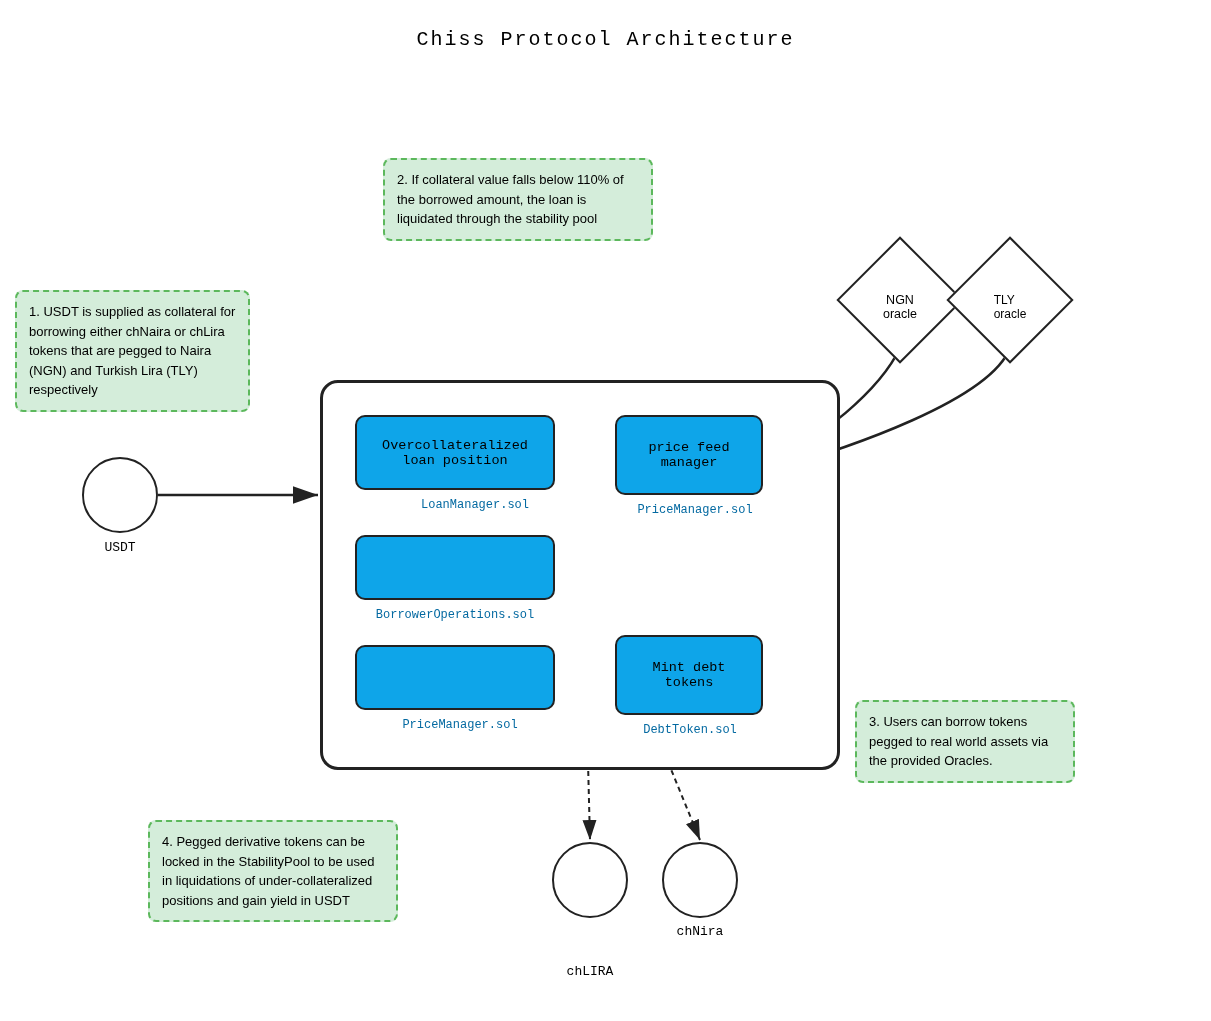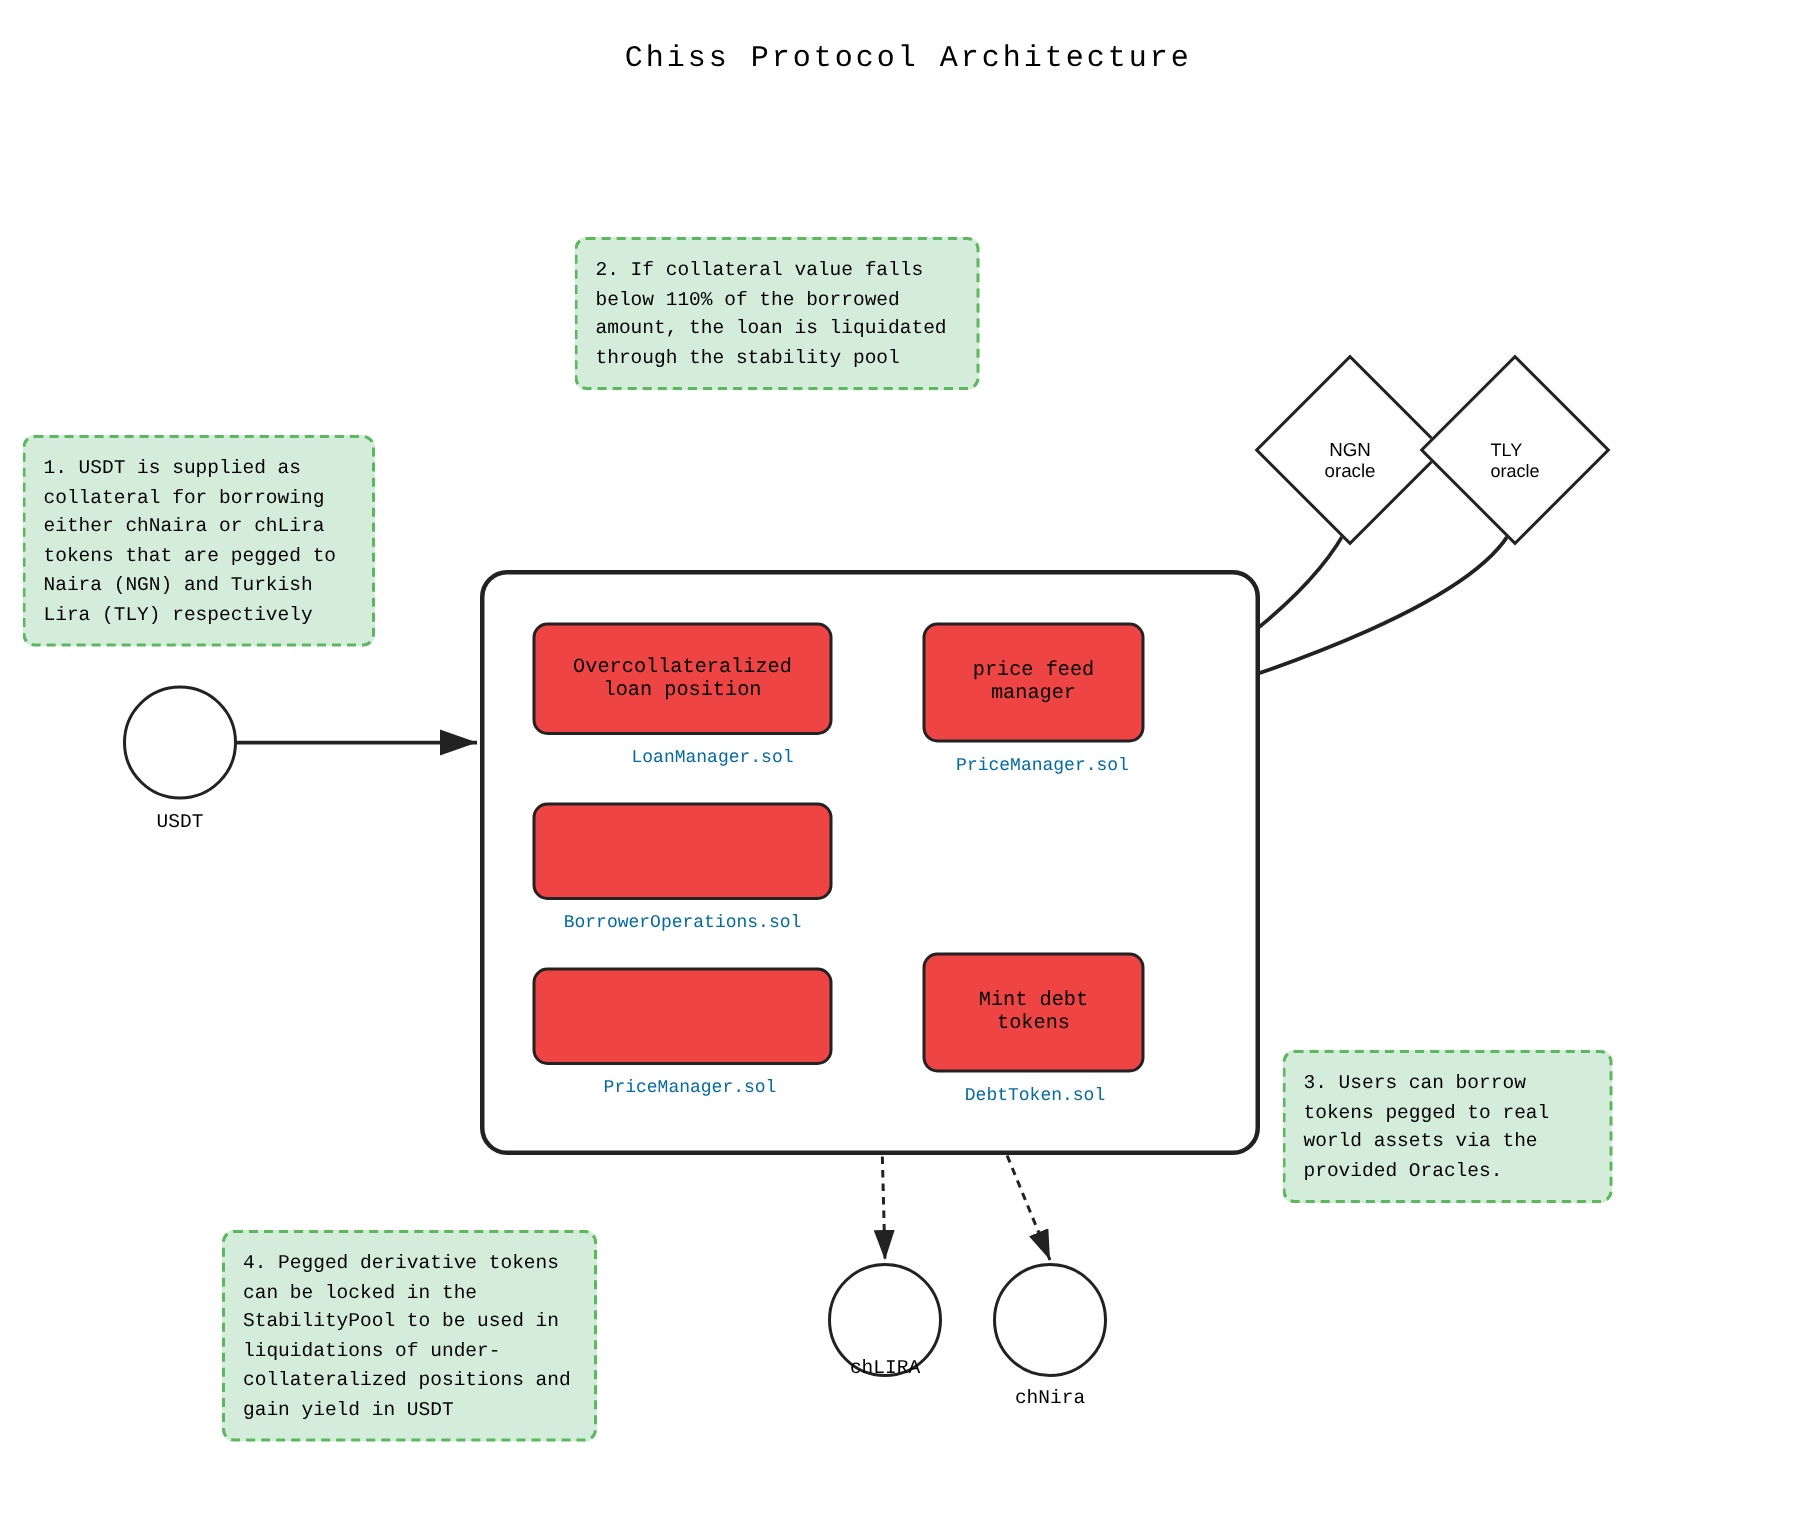--- a/index.html
+++ b/index.html
@@ -21,35 +21,35 @@
     }
     
     .annotation {
       position: absolute;
       border: 2.5px dashed #5cb85c;
       border-radius: 8px;
       background: #d4edda;
       padding: 10px 12px;
       font-size: 13px;
       line-height: 1.5;
-      font-family: Liberation Mono, monospace;
+      font-family: Liberation Sans, sans-serif;
     }
     
     .system-box {
       position: absolute;
       border: 3px solid #222;
       border-radius: 18px;
       background: #fff;
     }
     
     .component-box {
       position: absolute;
       border: 2.5px solid #222;
       border-radius: 10px;
-      background: #ef4444;
+      background: #0ea5e9;
       display: flex;
       align-items: center;
       justify-content: center;
       text-align: center;
       font-size: 13.5px;
       font-family: 'Courier New', Courier, monospace;
       padding: 6px;
     }
     .component-label {
       position: absolute;
@@ -176,16 +176,16 @@
   <div class="oracle-label" style="position:absolute; left:50%; top:50%; transform:translate(-50%,-50%); white-space:pre-line; text-align:left; font-size:12px; z-index:2;">
     <span style="white-space:pre-line;">TLY
 oracle</span>
   </div>
 </div>
 
 <div class="circle-node" style="left:82px; top:457px; width:76px; height:76px;"></div>
 <div class="node-label" style="left:82px; top:540px; width:76px;">USDT</div>
 
 <div class="circle-node" style="left:552px; top:842px; width:76px; height:76px;"></div>
-<div class="node-label" style="left:552px; top:904px; width:76px;">chLIRA</div>
+<div class="node-label" style="left:552px; top:964px; width:76px;">chLIRA</div>
 
 <div class="circle-node" style="left:662px; top:842px; width:76px; height:76px;"></div>
 <div class="node-label" style="left:662px; top:924px; width:76px;">chNira</div>
 
 </body></html>

